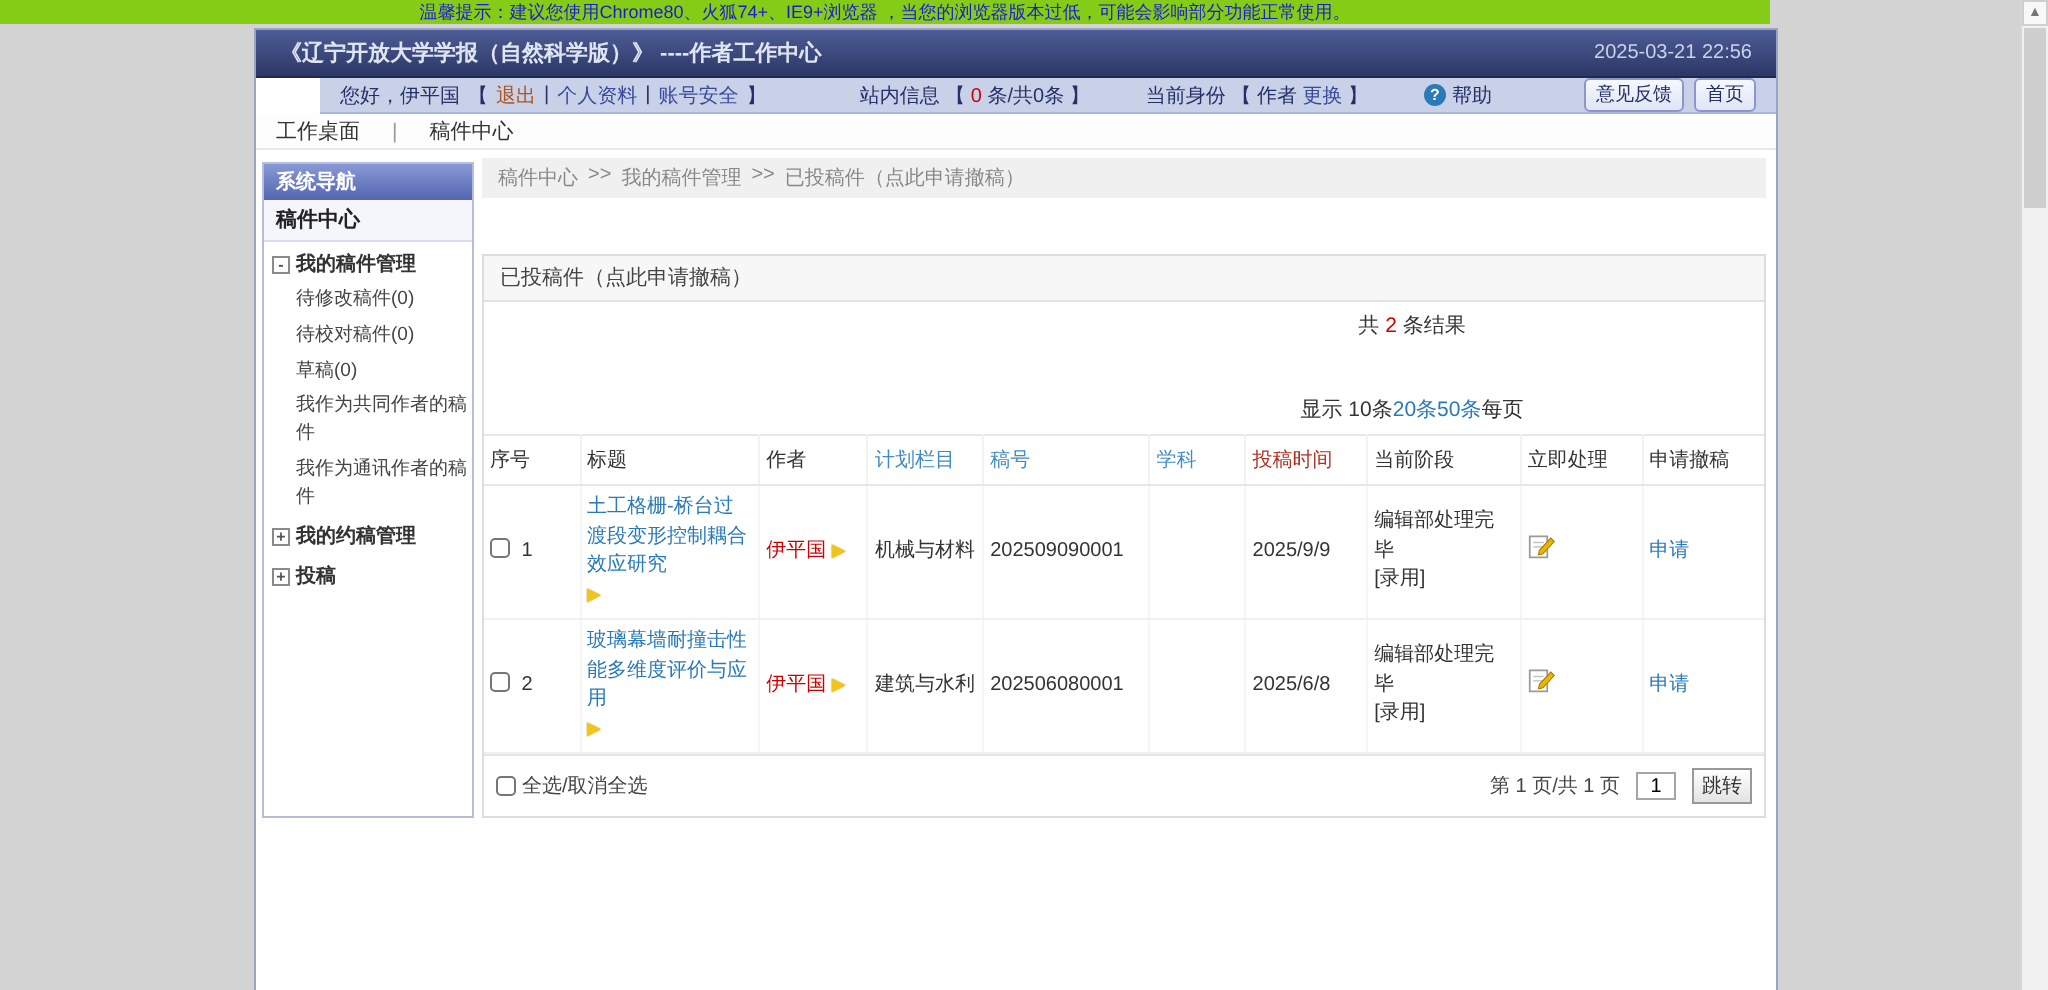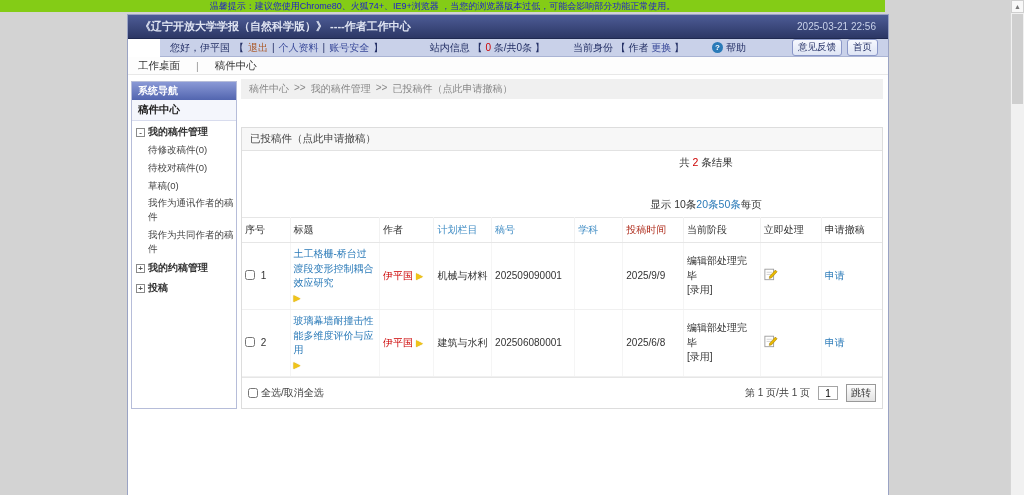--- a/index.html
+++ b/index.html
@@ -216,22 +216,22 @@
     <div class="sidebar">
       <div class="sb-title">系统导航</div>
       <div class="sb-center">稿件中心</div>
       <div class="sb-group">
         <span class="box-icon">-</span>
         <span>我的稿件管理</span>
       </div>
       <div class="sb-item">待修改稿件(0)</div>
       <div class="sb-item">待校对稿件(0)</div>
       <div class="sb-item">草稿(0)</div>
+      <div class="sb-item">我作为共同作者的稿件</div>
       <div class="sb-item">我作为通讯作者的稿件</div>
-      <div class="sb-item">我作为共同作者的稿件</div>
       <div class="sb-group">
         <span class="box-icon">+</span>
         <span>我的约稿管理</span>
       </div>
       <div class="sb-group">
         <span class="box-icon">+</span>
         <span>投稿</span>
       </div>
     </div>
 

